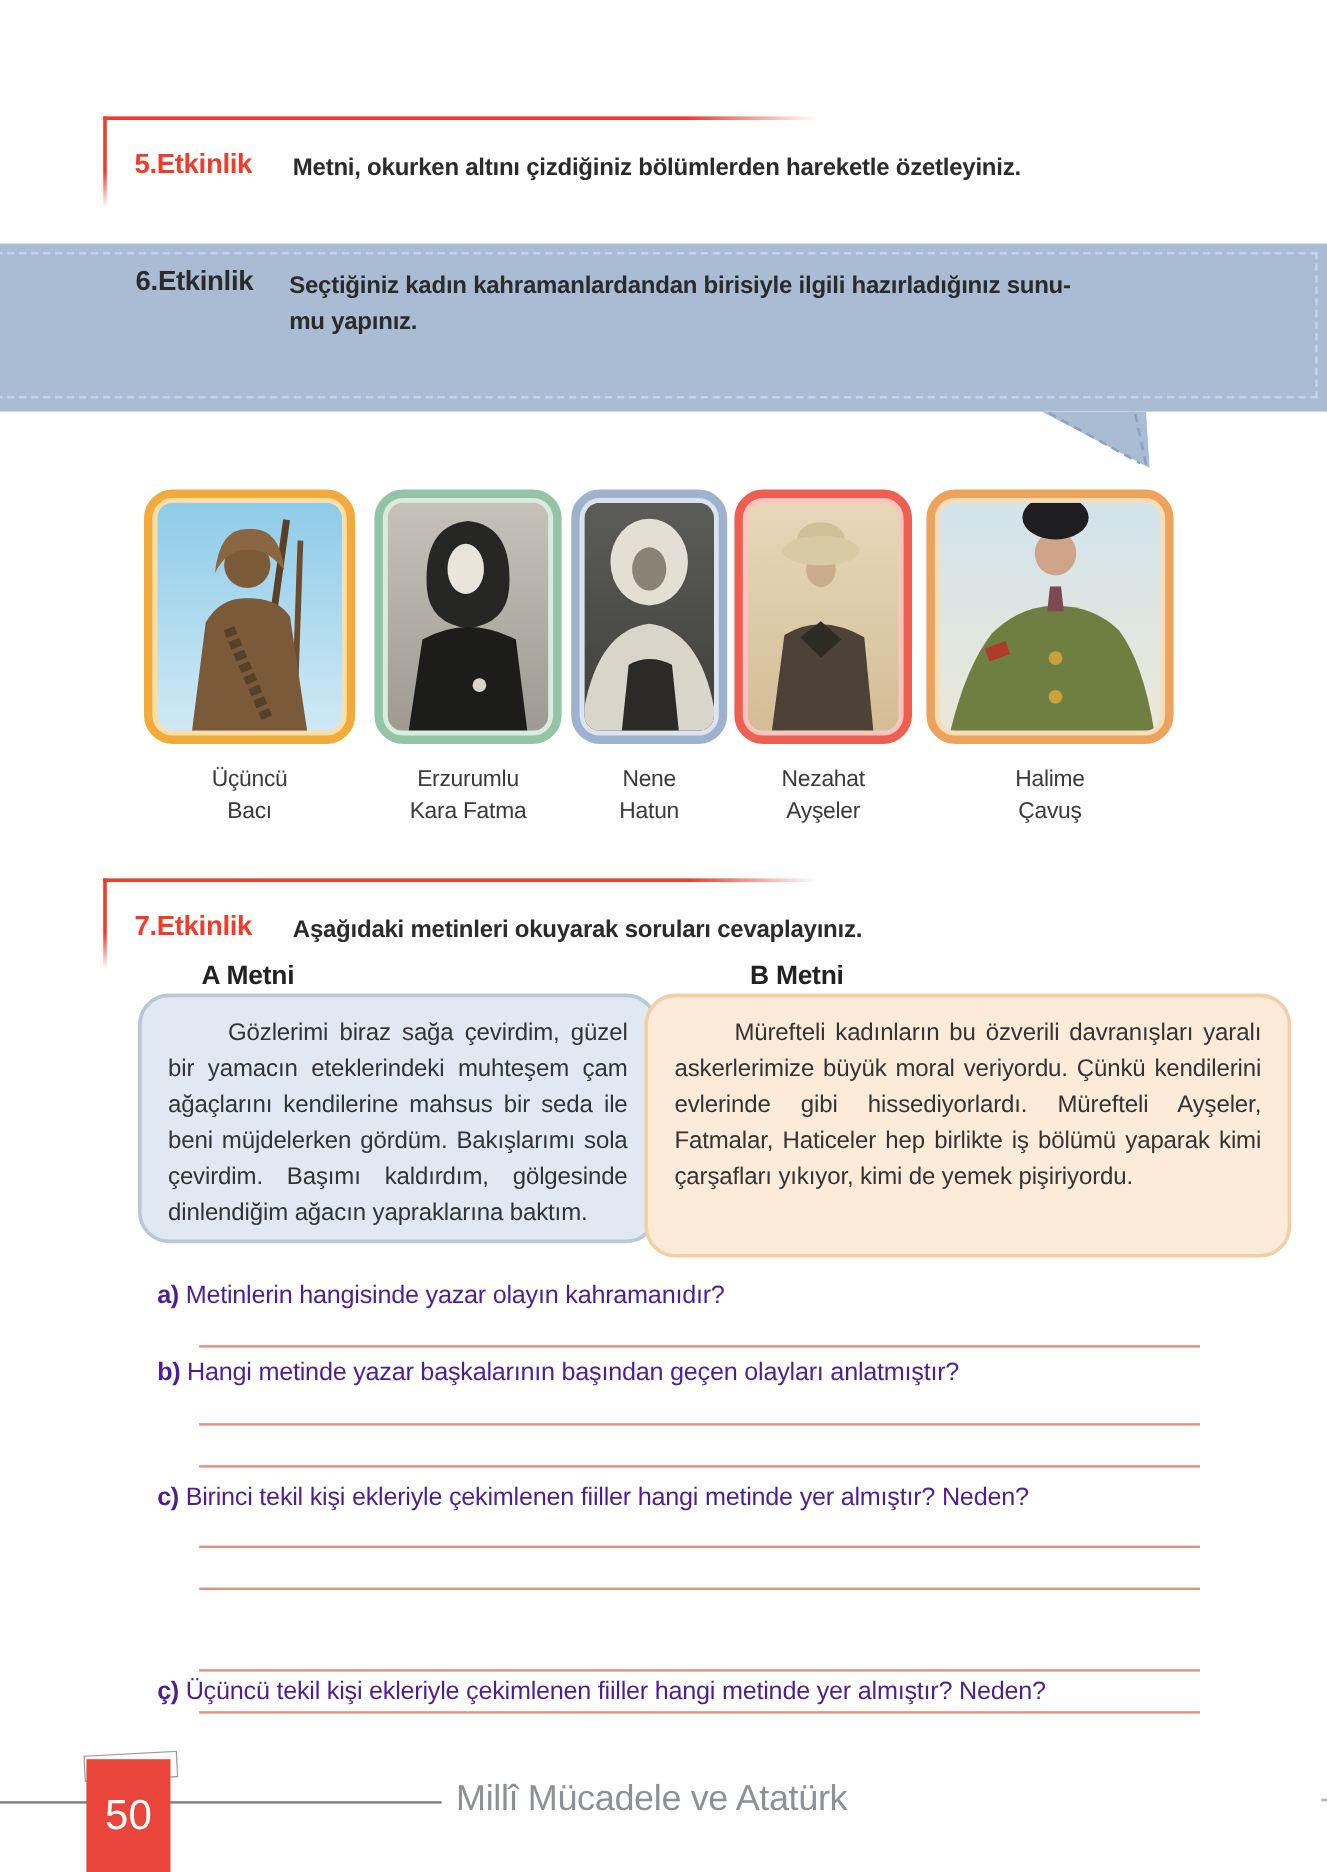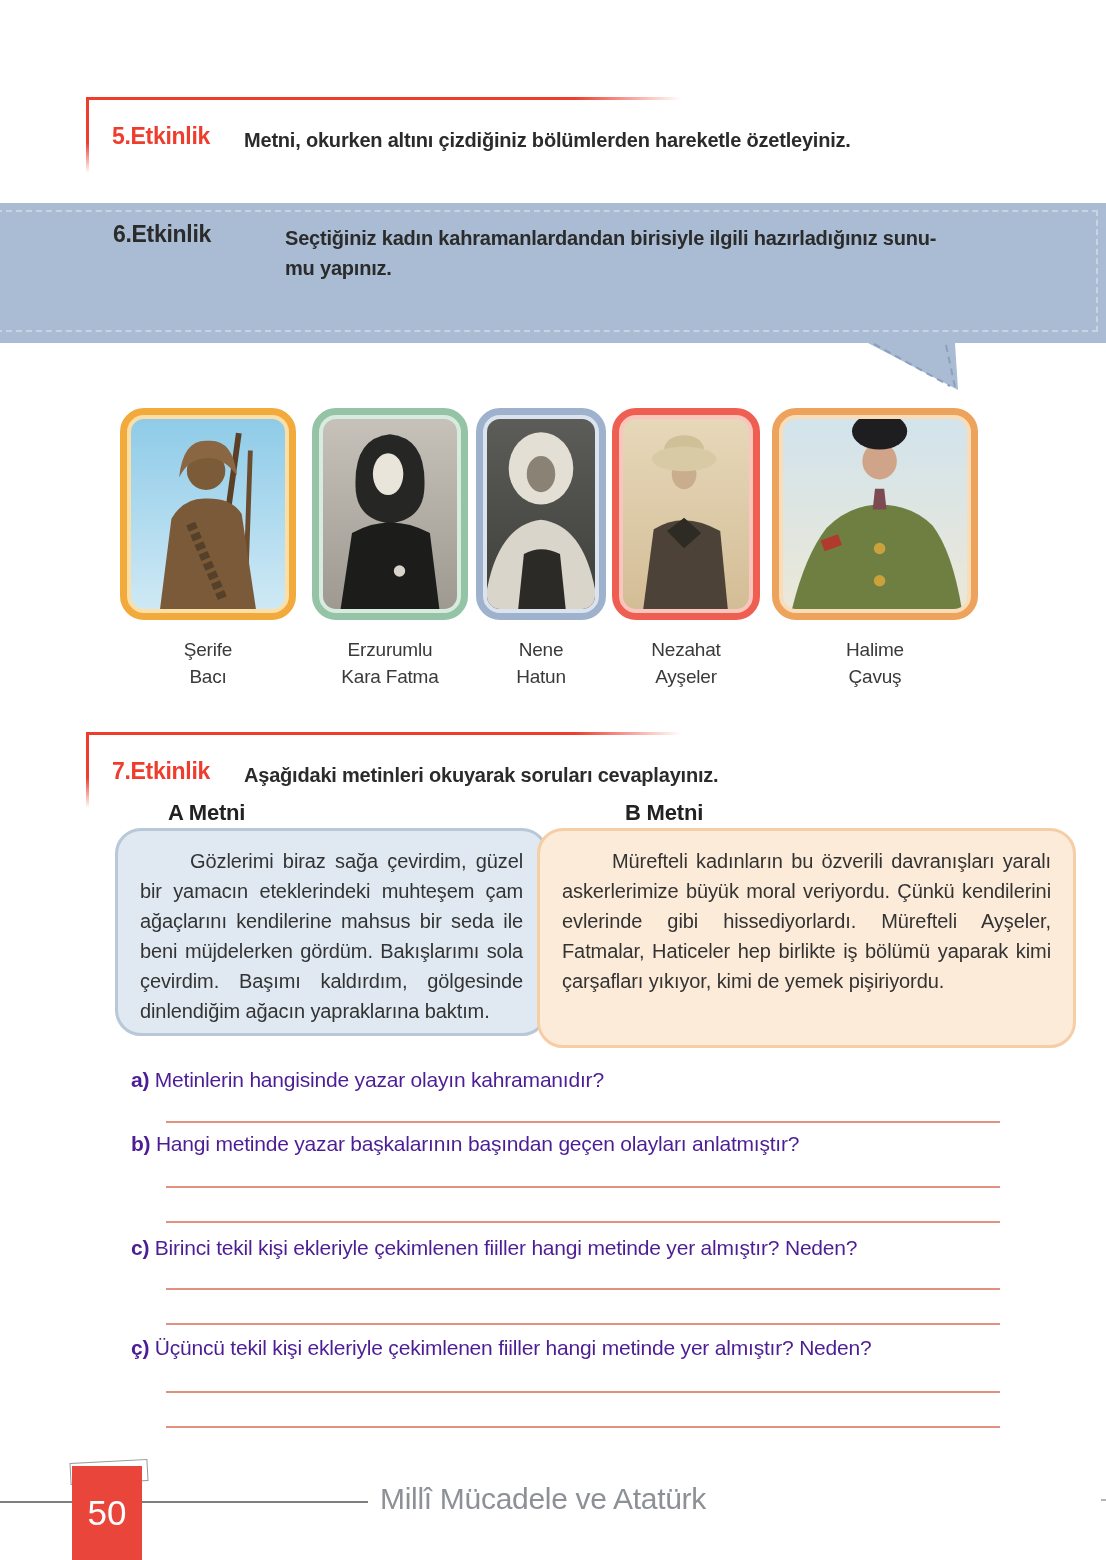--- a/index.html
+++ b/index.html
@@ -69,21 +69,21 @@
   <div class="bracket-v" style="left:86px;top:97px;"></div>
   <div class="act-row" style="left:112px;top:123px;width:880px;">
     <span class="act-label" style="margin-right:34px;">5.Etkinlik</span>
     <span class="act-text" style="padding-top:2px;">Metni, okurken altını çizdiğiniz bölümlerden hareketle özetleyiniz.</span>
   </div>
 
   <div class="act6-box">
     <div class="act6-dash"></div>
     <div class="act-row" style="left:113px;top:18px;width:900px;">
       <span class="act-label dark" style="margin-right:30px;">6.Etkinlik</span>
-      <span class="act-text" style="padding-top:2px;margin-left:44px;">
+      <span class="act-text" style="padding-top:2px;">
         <span>Seçtiğiniz kadın kahramanlardandan birisiyle ilgili hazırladığınız sunu-</span><br>
         <span>mu yapınız.</span>
       </span>
     </div>
   </div>
   <svg class="act6-tail" viewBox="0 0 102 58">
     <polygon points="8,0 95,0 98,47" fill="#a9bcd3"></polygon>
     <polyline points="14,1 90,43" fill="none" stroke="#8aa0bd" stroke-width="2" stroke-dasharray="7,5"></polyline>
     <polyline points="86,2 95,44" fill="none" stroke="#8aa0bd" stroke-width="2" stroke-dasharray="7,5"></polyline>
   </svg>
@@ -102,21 +102,21 @@
           <line x1="112" y1="16" x2="96" y2="132" stroke="#5c4026" stroke-width="6"></line>
           <line x1="124" y1="34" x2="120" y2="150" stroke="#6b4c2e" stroke-width="5"></line>
           <path d="M30,200 L42,105 Q55,82 80,84 Q105,84 115,100 L130,200 Z" fill="#7a5a38"></path>
           <circle cx="78" cy="55" r="20" fill="#7c5c38"></circle>
           <path d="M50,62 Q54,22 80,24 Q106,22 110,60 Q95,40 78,42 Q60,42 50,62 Z" fill="#8a6742"></path>
           <line x1="62" y1="110" x2="96" y2="190" stroke="#55402a" stroke-width="10" stroke-dasharray="7,4"></line>
         </svg>
       </div>
     </div>
     <figcaption>
-      <span>Şerife</span><br>
+      <span>Üçüncü</span><br>
       <span>Bacı</span>
     </figcaption>
   </figure>
 
   <figure class="hero" style="left:312px;width:156px;">
     <div class="hero-frame" style="--fc: #95c3a6; --ic: #d8ebdf;">
       <div class="hero-photo">
         <svg viewBox="0 0 160 200" preserveAspectRatio="xMidYMid slice">
           <defs>
               <linearGradient id="bw1" x1="0" y1="0" x2="0" y2="1">
@@ -243,21 +243,21 @@
   <div class="aline" style="top:1186px;"></div>
   <div class="aline" style="top:1221px;"></div>
 
   <div class="qtext" style="top:1236px;">
     <b>c)</b>
     <span>Birinci tekil kişi ekleriyle çekimlenen fiiller hangi metinde yer almıştır? Neden?</span>
   </div>
   <div class="aline" style="top:1288px;"></div>
   <div class="aline" style="top:1323px;"></div>
 
-  <div class="qtext" style="top:1336px;">
+  <div class="qtext" style="top:1398px;">
     <b>ç)</b>
     <span>Üçüncü tekil kişi ekleriyle çekimlenen fiiller hangi metinde yer almıştır? Neden?</span>
   </div>
   <div class="aline" style="top:1391px;"></div>
   <div class="aline" style="top:1426px;"></div>
 
   <div class="footer-line"></div>
   <div class="footer-tick"></div>
   <div class="tab-fold"></div>
   <div class="page-tab">

